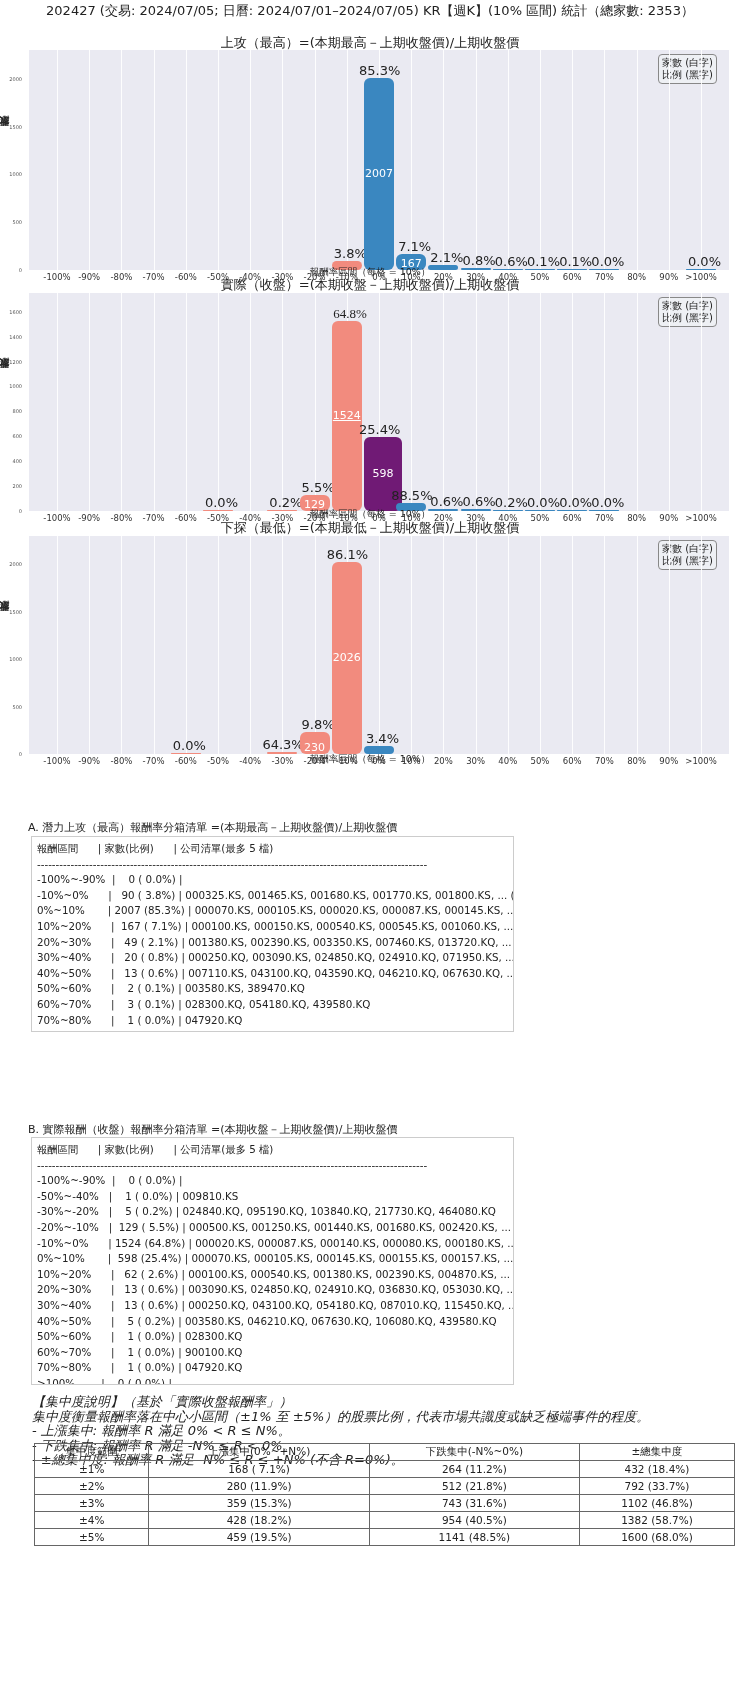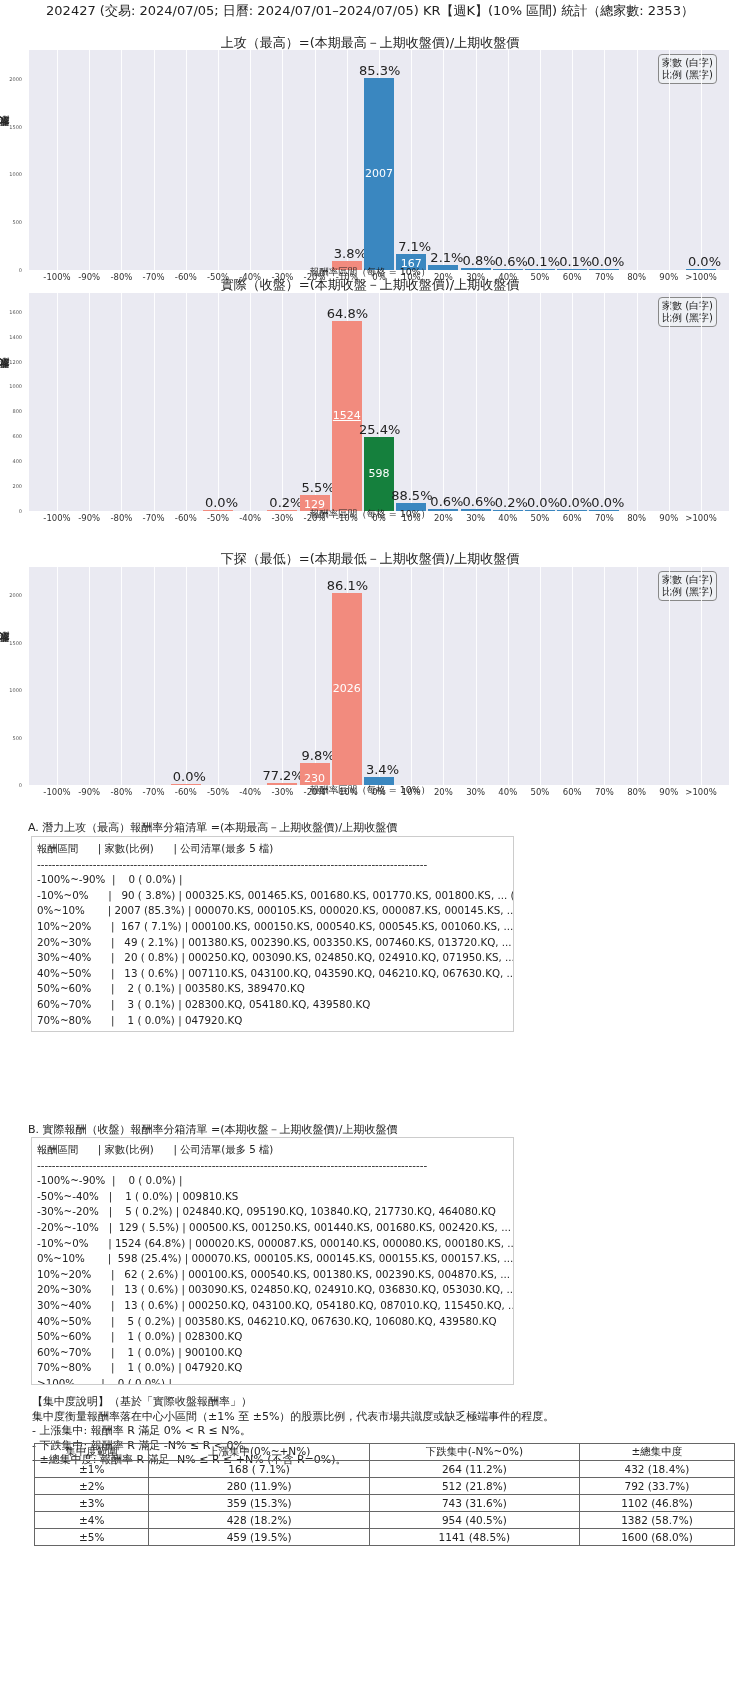--- a/index.html
+++ b/index.html
@@ -2,31 +2,31 @@
 <html><head>
 <meta charset="utf-8">
 <style>
   html, body { margin:0; padding:0; background:#ffffff; }
   body { width:740px; height:1690px; position:relative; font-family:"DejaVu Sans", sans-serif; color:#222; overflow:hidden; }
   .main-title { position:absolute; top:2px; left:0; width:740px; text-align:center; font-size:13px; color:#222; }
   .chart { position:absolute; left:0; width:740px; }
   .chart-title { position:absolute; top:0; left:0; width:740px; text-align:center; font-size:13px; color:#222; }
   .plot { position:absolute; left:29px; width:700px; background:#eaeaf2; }
   .gridline { position:absolute; top:0; bottom:0; width:1px; background:#ffffff; opacity:0.9; }
-  .bar { position:absolute; bottom:0; }
+  .bar { position:absolute; bottom:0;border-radius:6px; }
   .bar-count { position:absolute; left:0; right:0; text-align:center; color:#ffffff; font-size:11px; }
   .bar-pct { position:absolute; text-align:right; font-size:13px; color:#222; width:40px; }
   .ytick { position:absolute; right:715px; font-size:5px; color:#555; text-align:right; width:20px; }
   .ylabel { position:absolute; left:-2px; font-size:10px; color:#222; writing-mode:vertical-rl; transform:rotate(180deg); }
   .xtick { position:absolute; font-size:8.5px; color:#333; width:40px; text-align:center; }
   .xlabel { position:absolute; left:0; width:740px; text-align:center; font-size:9.5px; color:#222; }
   .legend { position:absolute; right:12px; top:4px; background:#eef0f4; border:1px solid #888; border-radius:4px; font-size:10px; line-height:12px; padding:2px 3px; color:#222; }
   .sec-title { position:absolute; left:28px; font-size:11px; color:#222; }
   .textbox { position:absolute; left:31px; width:483px; border:1px solid #ccc; background:#fff; font-size:10.3px; line-height:15.6px; color:#222; padding:4px 0 4px 5px; box-sizing:border-box; white-space:pre; overflow:hidden; }
-  .note { position:absolute; left:32px; top:1395px; font-size:11px; line-height:14.5px; color:#222; }
+  .note { position:absolute; left:32px; top:1395px; font-size:13px; line-height:14.5px; color:#222;font-style:italic; }
   table.conc { position:absolute; left:34px; top:1443px; width:701px; border-collapse:collapse; font-size:10.5px; }
   table.conc th, table.conc td { border:1px solid #666; text-align:center; height:16px; padding:0; font-weight:normal; color:#222; }
 </style>
 </head>
 <body>
 
 <div class="main-title">202427 (交易: 2024/07/05; 日曆: 2024/07/01–2024/07/05) KR【週K】(10% 區間) 統計（總家數: 2353）</div>
 
 <div class="chart" style="top:34px;height:250px;">
   <div class="chart-title">上攻（最高）=(本期最高－上期收盤價)/上期收盤價</div>
@@ -144,22 +144,22 @@
       <div class="bar-pct" style="left: 169px; top: 201.5px;">0.0%</div>
       <div class="bar" style="left: 238.4px; width: 30px; height: 1.5px; background: rgb(242, 139, 126);"></div>
       <div class="bar-pct" style="left: 233.4px; top: 201.5px;">0.2%</div>
       <div class="bar" style="left: 270.6px; width: 30px; height: 16.0697px; background: rgb(242, 139, 126);">
         <div class="bar-count" style="top: 3.06971px;">129</div>
       </div>
       <div class="bar-pct" style="left: 265.6px; top: 186.93px;">5.5%</div>
       <div class="bar" style="left: 302.8px; width: 30px; height: 189.847px; background: rgb(242, 139, 126);">
         <div class="bar-count" style="top: 87.9234px; text-decoration: underline;">1524</div>
       </div>
-      <div class="bar-pct" style="left: 297.8px; top: 13.1531px;">64.8%</div>
-      <div class="bar" style="left: 335px; width: 30px; height: 74.4937px; background: #15803d;">
+      <div class="bar-pct" style="left: 297.8px; top: 13.1531px; font-family: Liberation Serif, serif;">64.8%</div>
+      <div class="bar" style="left: 335px; width: 30px; height: 74.4937px; background: #701a75; padding-left: 8px;">
         <div class="bar-count" style="top: 30.2469px;">598</div>
       </div>
       <div class="bar-pct" style="left: 330px; top: 128.506px;">25.4%</div>
       <div class="bar" style="left: 367.2px; width: 30px; height: 7.72343px; background: rgb(58, 135, 192);"></div>
       <div class="bar-pct" style="left: 362.2px; top: 195.277px;">88.5%</div>
       <div class="bar" style="left: 399.4px; width: 30px; height: 1.61943px; background: rgb(58, 135, 192);"></div>
       <div class="bar-pct" style="left: 394.4px; top: 201.381px;">0.6%</div>
       <div class="bar" style="left: 431.6px; width: 30px; height: 1.61943px; background: rgb(58, 135, 192);"></div>
       <div class="bar-pct" style="left: 426.6px; top: 201.381px;">0.6%</div>
       <div class="bar" style="left: 463.8px; width: 30px; height: 1.5px; background: rgb(58, 135, 192);"></div>
@@ -197,21 +197,21 @@
     <div class="xtick" style="left: 455.6px; top: 237px;">30%</div>
     <div class="xtick" style="left: 487.8px; top: 237px;">40%</div>
     <div class="xtick" style="left: 520px; top: 237px;">50%</div>
     <div class="xtick" style="left: 552.2px; top: 237px;">60%</div>
     <div class="xtick" style="left: 584.4px; top: 237px;">70%</div>
     <div class="xtick" style="left: 616.6px; top: 237px;">80%</div>
     <div class="xtick" style="left: 648.8px; top: 237px;">90%</div>
     <div class="xtick" style="left: 681px; top: 237px;">&gt;100%</div>
   </div>
 
-<div class="chart" style="top:550px;height:250px;">
+<div class="chart" style="top:519px;height:250px;">
   <div class="chart-title">下探（最低）=(本期最低－上期收盤價)/上期收盤價</div>
   <div class="ylabel" style="top:100px;">股票家數</div>
   <div class="plot" style="top:17px;height:218px;">
     <div class="legend">
         <div>家數 (白字)</div>
         <div>比例 (黑字)</div>
       </div>
   <div class="gridline" style="left: 28px;"></div>
       <div class="gridline" style="left: 60.2px;"></div>
       <div class="gridline" style="left: 92.4px;"></div>
@@ -229,21 +229,21 @@
       <div class="gridline" style="left: 478.8px;"></div>
       <div class="gridline" style="left: 511px;"></div>
       <div class="gridline" style="left: 543.2px;"></div>
       <div class="gridline" style="left: 575.4px;"></div>
       <div class="gridline" style="left: 607.6px;"></div>
       <div class="gridline" style="left: 639.8px;"></div>
       <div class="gridline" style="left: 672px;"></div>
       <div class="bar" style="left: 141.8px; width: 30px; height: 1.5px; background: rgb(242, 139, 126);"></div>
       <div class="bar-pct" style="left: 136.8px; top: 201.5px;">0.0%</div>
       <div class="bar" style="left: 238.4px; width: 30px; height: 1.51652px; background: rgb(242, 139, 126);"></div>
-      <div class="bar-pct" style="left: 233.4px; top: 201.483px;">77.2%</div>
+      <div class="bar-pct" style="left: 233.4px; top: 201.483px;">64.3%</div>
       <div class="bar" style="left: 270.6px; width: 30px; height: 21.8px; background: rgb(242, 139, 126);">
         <div class="bar-count" style="top: 8.8px;">230</div>
       </div>
       <div class="bar-pct" style="left: 265.6px; top: 181.2px;">9.8%</div>
       <div class="bar" style="left: 302.8px; width: 30px; height: 192.03px; background: rgb(242, 139, 126);">
         <div class="bar-count" style="top: 89.0148px;">2026</div>
       </div>
       <div class="bar-pct" style="left: 297.8px; top: 10.9704px;">86.1%</div>
       <div class="bar" style="left: 335px; width: 30px; height: 7.58261px; background: rgb(58, 135, 192);"></div>
       <div class="bar-pct" style="left: 330px; top: 195.417px;">3.4%</div>

